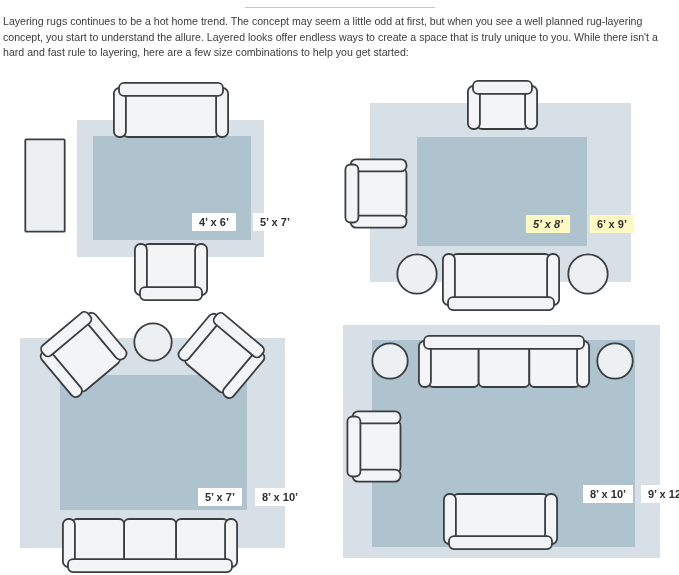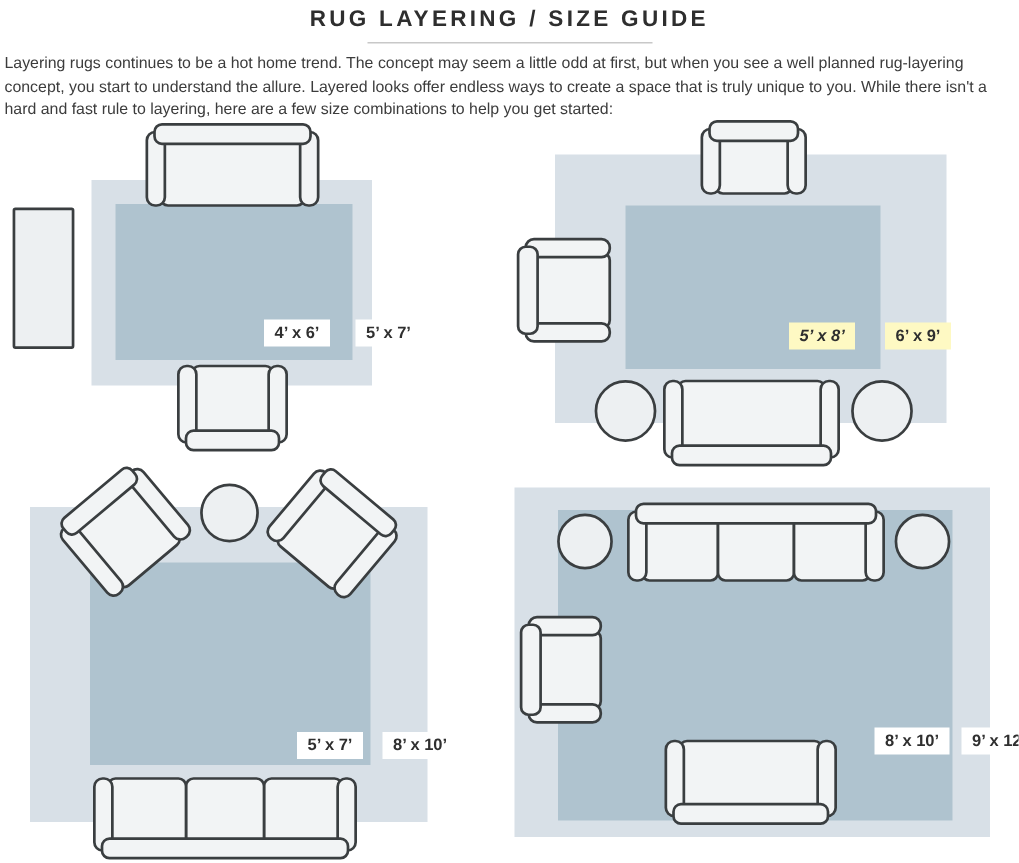--- a/index.html
+++ b/index.html
@@ -25,27 +25,26 @@
   .size-label{
     position:absolute;background:#ffffff;color:#2f2f2f;
     font-size:11px;font-weight:600;padding:2px 7px;white-space:nowrap;
     line-height:14px;
   }
 </style>
 </head>
 <body>
 
 <div class="header">
-  <div class="title">RUG LAYERING / SIZE GUIDE</div>
   <div class="divider"></div>
   <div class="intro">Layering rugs continues to be a hot home trend. The concept may seem a little odd at first, but when you see a well planned rug-layering concept, you start to understand the allure. Layered looks offer endless ways to create a space that is truly unique to you. While there isn't a hard and fast rule to layering, here are a few size combinations to help you get started:</div>
 </div>
 
 <div id="diagrams">
-    <div class="diagram" style="left: 0px; top: 0px; width: 340px; height: 240px; padding-left: 36px;">
+    <div class="diagram" style="left: 16px; top: 0px; width: 340px; height: 240px; padding-left: 36px;">
       <div class="rug" style="left: 61px; top: 40px; width: 187px; height: 137px; background: rgb(216, 224, 231);"></div>
       <div class="rug" style="left: 77px; top: 56px; width: 158px; height: 104px; background: rgb(175, 195, 207);"></div>
       <div class="furn" style="left: 8px; top: 57.5px; width: 42px; height: 95px; transform: rotate(0deg);">
         <svg xmlns="http://www.w3.org/2000/svg" viewBox="0 0 42 95" style="fill:#edf0f2;stroke:#3a3e40;stroke-width:1.8;stroke-linejoin:round">
           <rect x="1.3" y="1.3" width="39.4" height="92.4" rx="1" ry="1"></rect>
         </svg>
       </div>
       <div class="furn" style="left: 97px; top: 2px; width: 116px; height: 56px; transform: rotate(0deg);">
         <svg xmlns="http://www.w3.org/2000/svg" viewBox="0 0 116 56" style="fill:#f2f4f5;stroke:#3a3e40;stroke-width:1.8;stroke-linejoin:round">
           <rect x="10" y="9" width="96" height="46" rx="5" ry="5"></rect>

